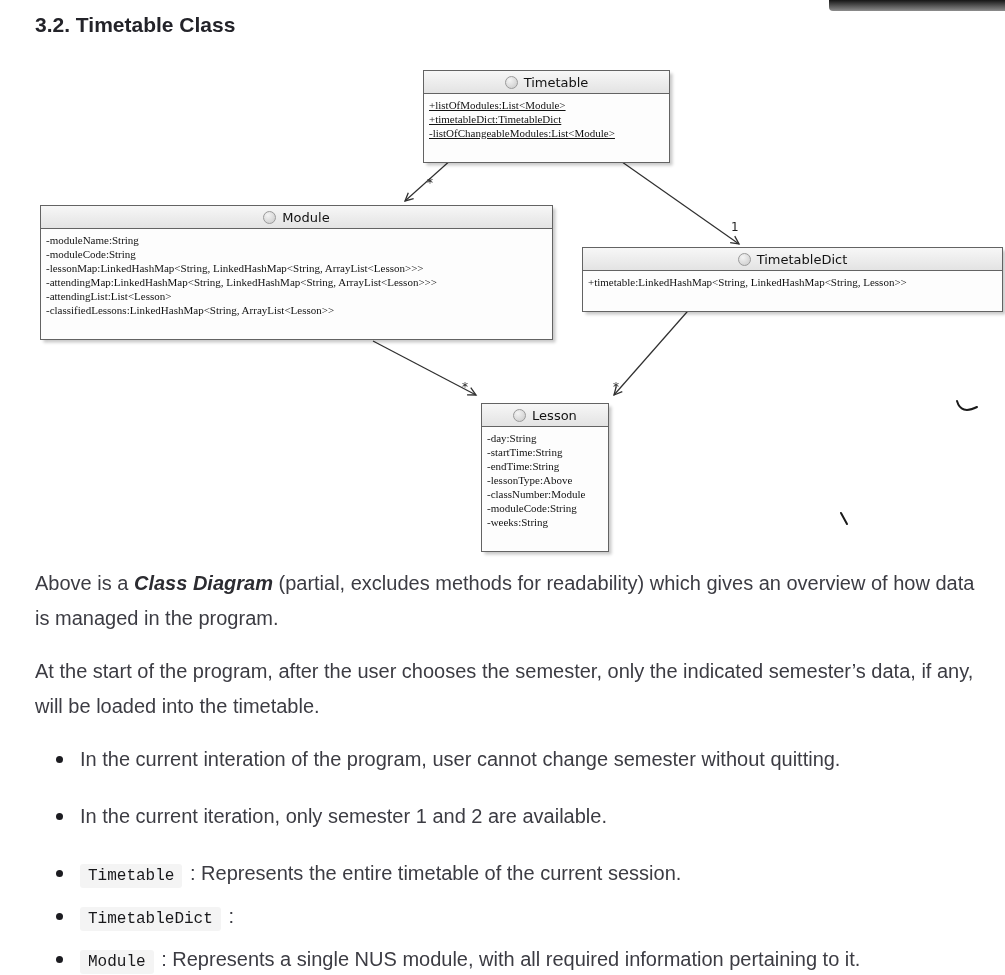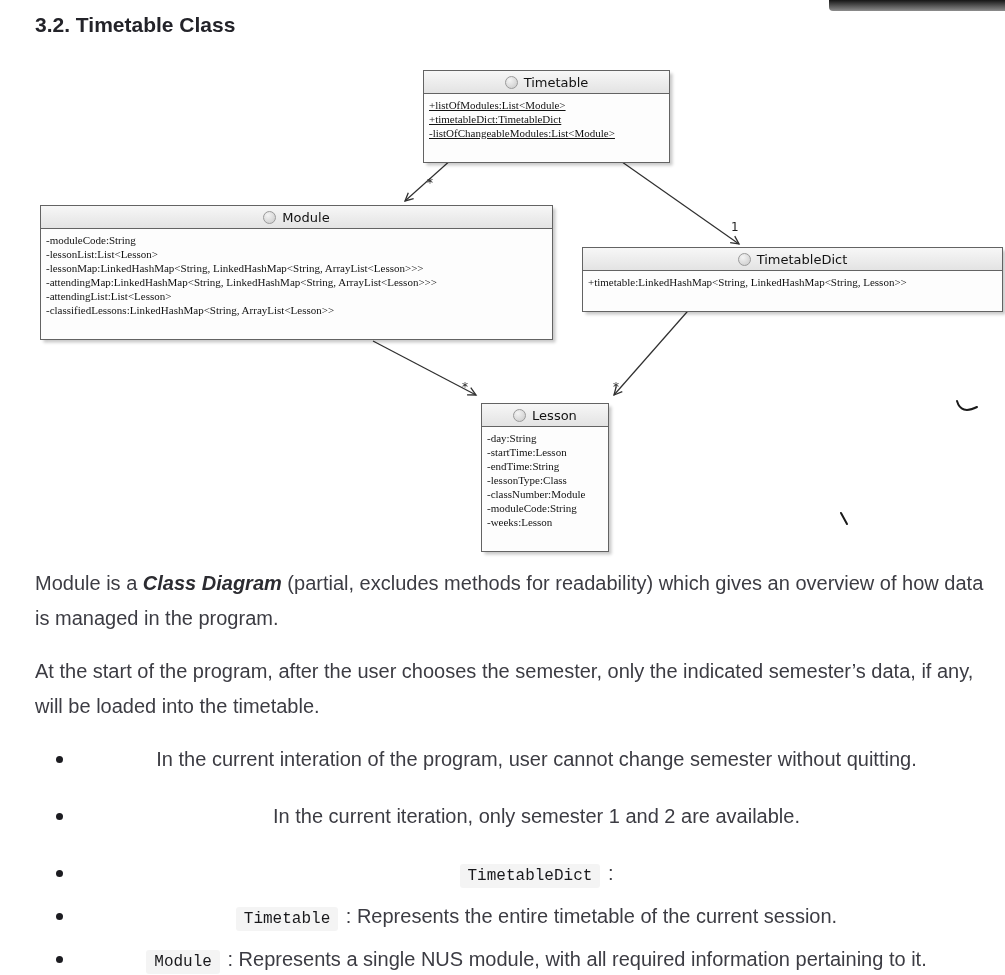--- a/index.html
+++ b/index.html
@@ -59,21 +59,21 @@
 
   
   .prose {
     position:absolute; left:35px; top:566px; width:958px;
     font-size:20px; line-height:35px; color:#3c3c43;
   }
   .prose p { margin:0 0 18px 0; }
   .bi { font-style:italic; font-weight:700; color:#2c2c31;text-align:center; }
 
   .prose ul { list-style:none; margin:10px 0 0 0; }
-  .prose li { position:relative; padding-left:45px; margin-bottom:22px;text-align:center; }
+  .prose li { position:relative; padding-left:45px; margin-bottom:22px; }
   .prose li.tight { margin-bottom:5px; }
   .prose li::before {
     content:""; position:absolute; left:21px; top:14px;
     width:7px; height:7px; border-radius:50%; background:#1c1c21;
   }
   .code {
     font-family:"Liberation Mono", "DejaVu Sans Mono", monospace;
     font-size:16px; color:#18181b;
     background:#f4f4f4; padding:3px 8px; border-radius:3px;
     margin-right:2px;
@@ -120,22 +120,22 @@
         <div>-listOfChangeableModules:List&lt;Module&gt;</div>
       </div>
     </div>
 
     <div class="uml-box" style="left:40px; top:205px; width:513px;">
       <div class="uml-title">
         <span class="uml-icon"></span>
         <span>Module</span>
       </div>
       <div class="uml-attrs">
+        <div>-moduleName:String</div>
         <div>-moduleCode:String</div>
-        <div>-lessonList:List&lt;Lesson&gt;</div>
         <div>-lessonMap:LinkedHashMap&lt;String, LinkedHashMap&lt;String, ArrayList&lt;Lesson&gt;&gt;&gt;</div>
         <div>-attendingMap:LinkedHashMap&lt;String, LinkedHashMap&lt;String, ArrayList&lt;Lesson&gt;&gt;&gt;</div>
         <div>-attendingList:List&lt;Lesson&gt;</div>
         <div>-classifiedLessons:LinkedHashMap&lt;String, ArrayList&lt;Lesson&gt;&gt;</div>
       </div>
     </div>
 
     <div class="uml-box" style="left:582px; top:247px; width:421px;">
       <div class="uml-title">
         <span class="uml-icon"></span>
@@ -146,40 +146,40 @@
       </div>
     </div>
 
     <div class="uml-box" style="left:481px; top:403px; width:128px;">
       <div class="uml-title">
         <span class="uml-icon"></span>
         <span>Lesson</span>
       </div>
       <div class="uml-attrs">
         <div>-day:String</div>
-        <div>-startTime:Lesson</div>
+        <div>-startTime:String</div>
         <div>-endTime:String</div>
-        <div>-lessonType:Class</div>
+        <div>-lessonType:Above</div>
         <div>-classNumber:Module</div>
         <div>-moduleCode:String</div>
-        <div>-weeks:Lesson</div>
+        <div>-weeks:String</div>
       </div>
     </div>
 
   </div>
 
   <div class="prose">
 
-    <p><span>Module is a </span><em class="bi">Class Diagram</em><span> (partial, excludes methods for readability) which gives an overview of how data is managed in the program.</span></p>
+    <p><span>Above is a </span><em class="bi">Class Diagram</em><span> (partial, excludes methods for readability) which gives an overview of how data is managed in the program.</span></p>
 
     <p>At the start of the program, after the user chooses the semester, only the indicated semester’s data, if any, will be loaded into the timetable.</p>
 
     <ul>
       <li><span>In the current interation of the program, user cannot change semester without quitting.</span></li>
       <li><span>In the current iteration, only semester 1 and 2 are available.</span></li>
+      <li class="tight"><span class="code">Timetable</span><span> : Represents the entire timetable of the current session.</span></li>
       <li class="tight"><span class="code">TimetableDict</span><span> :</span></li>
-      <li class="tight"><span class="code">Timetable</span><span> : Represents the entire timetable of the current session.</span></li>
       <li class="tight"><span class="code">Module</span><span> : Represents a single NUS module, with all required information pertaining to it.</span></li>
     </ul>
 
   </div>
 
 </div>
 
 </body></html>

